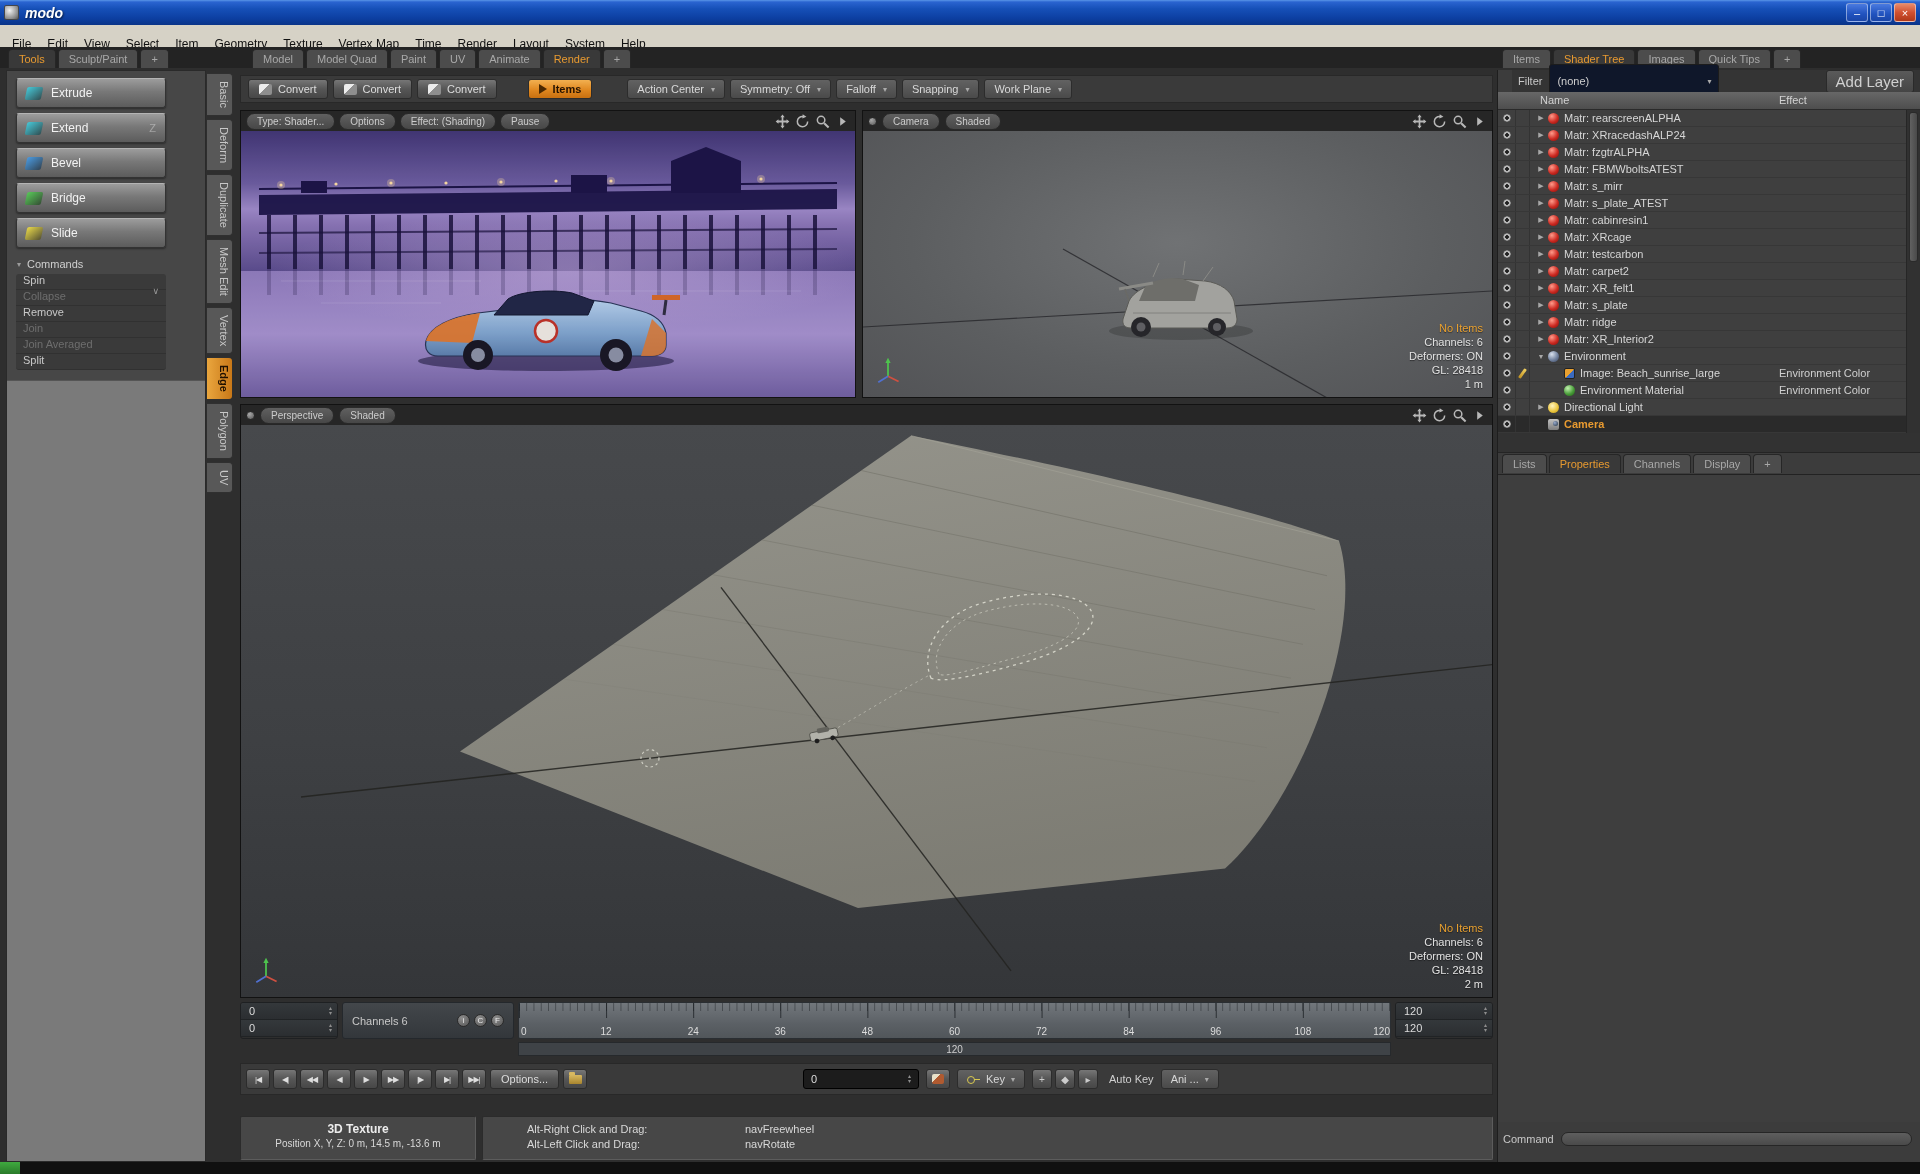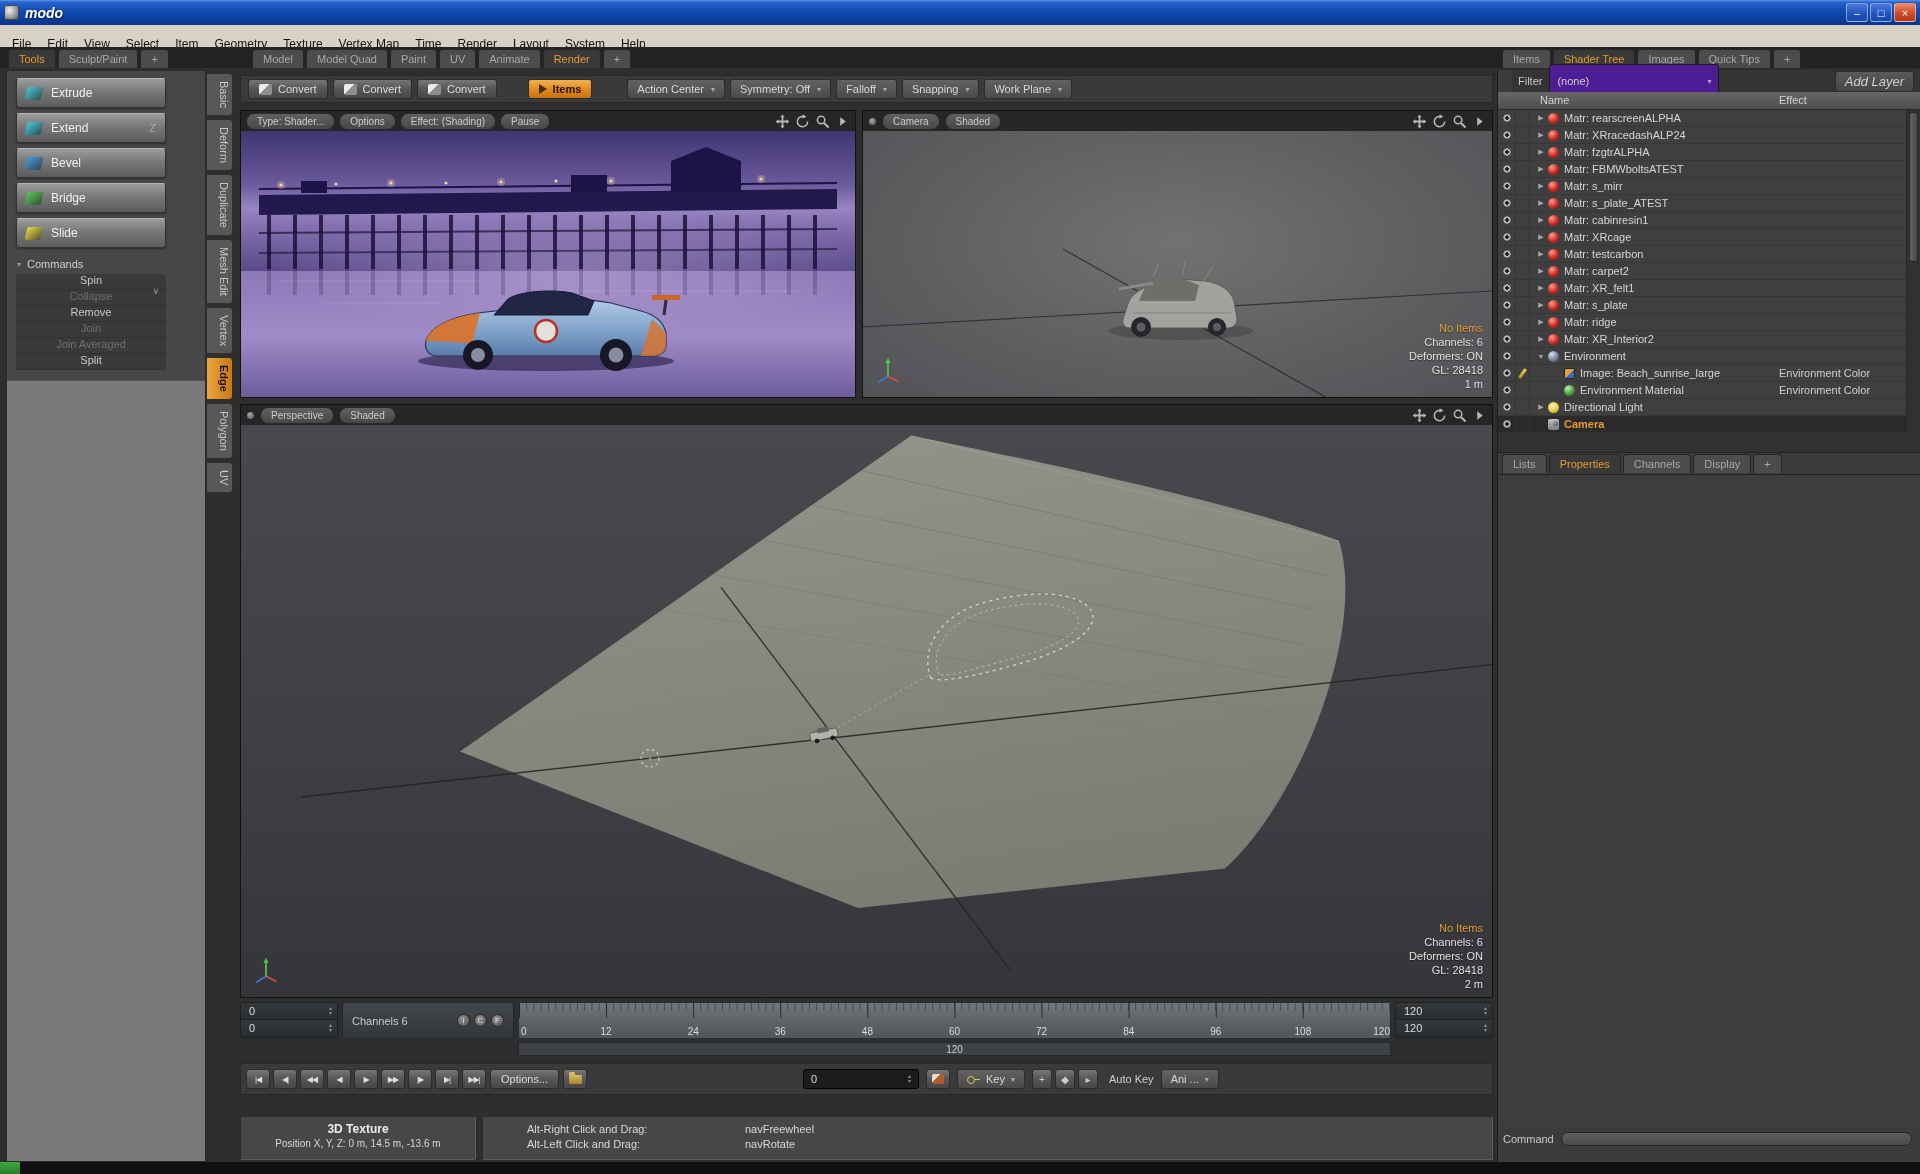--- a/index.html
+++ b/index.html
@@ -38,21 +38,21 @@
     display:flex; flex-direction:column; border:1px solid #2a2a2a; }
   #tool-buttons { padding:7px 0 2px 9px; display:flex; flex-direction:column; gap:5px; }
   .tool-btn { width:150px; height:30px; background:linear-gradient(180deg,#9c9c9c,#787878 45%,#5c5c5c);
     border:1px solid #333; border-top-color:#b4b4b4; border-radius:3px; display:flex; align-items:center; gap:9px;
     padding:0 9px; color:#f2f2f2; font-size:12px; box-shadow:0 1px 2px rgba(0,0,0,.4); }
   .tool-icon { width:16px; height:13px; border-radius:2px; transform:skewX(-12deg); flex:none; }
   .tool-hint { margin-left:auto; color:rgba(255,255,255,.35); font-size:11px; }
   .commands-header { display:flex; align-items:center; gap:6px; color:#cfcfcf; font-size:11px; padding:8px 10px 4px; }
   .commands-header .tri { font-size:8px; color:#9a9a9a; }
   #commands-list { padding:0 0 0 9px; }
-  .cmd-row { width:150px; height:16px; display:flex; align-items:center; padding:0 7px; background:#3a3a3a;
+  .cmd-row { width:150px; height:16px; display:flex; padding:0 7px; background:#3a3a3a;
     border-bottom:1px solid #313131; color:#c8c8c8; font-size:11px;flex-direction:column; }
   .cmd-row:first-child { border-radius:3px 3px 0 0; }
   .cmd-row:last-child { border-radius:0 0 3px 3px; }
   .cmd-row.dim { color:#6e6e6e; }
   .cmd-row .chev { margin-left:auto; color:#9a9a9a; font-size:9px; }
   .left-filler { flex:1; margin-top:10px; background:#7a7a7a; border-top:1px solid #555; }
 
   
   .vtabs { position:absolute; left:207px; top:73px; width:26px; display:flex; flex-direction:column; gap:3px; }
   .vtab { writing-mode:vertical-rl; background:#585858; color:#c8c8c8; font-size:11px; padding:7px 2px;
@@ -151,25 +151,25 @@
   .sb-right { flex:1; background:#474747; border:1px solid; border-color:#2b2b2b #5c5c5c #5c5c5c #2b2b2b;
     border-radius:2px; padding:5px 0 0 44px; font-size:11px; color:#d8d8d8; }
   .hint-row { display:flex; line-height:15px; }
   .hint-label { width:218px; }
 
   
   #right-panel { position:absolute; left:1497px; top:70px; width:423px; bottom:12px; background:#3c3c3c;
     border-left:1px solid #1e1e1e; }
   .filter-row { height:22px; display:flex; align-items:center; gap:7px; padding:0 6px; background:#343434;margin-left:14px; }
   .filter-label { color:#c8c8c8; font-size:11px; }
-  .filter-dd { width:170px; height:16px; background:#4c1d95; border:1px solid #1c1c1c; border-radius:3px;
+  .filter-dd { width:170px; height:16px; background:#0f172a; border:1px solid #1c1c1c; border-radius:3px;
     color:#cfcfcf; font-size:11px; display:flex; align-items:center; padding:16px 7px; }
   .filter-dd .caret { margin-left:auto; }
-  .add-layer { margin-left:auto; color:#d0d0d0; font-size:13px; padding:2px 9px;
-    background:linear-gradient(180deg,#5a5a5a,#454545); border:1px solid #2a2a2a; border-radius:3px;font-style:italic; }
+  .add-layer { margin-left:auto; color:#d0d0d0; font-size:15px; padding:2px 9px;
+    background:linear-gradient(180deg,#5a5a5a,#454545); border:1px solid #2a2a2a; border-radius:3px; }
   .tree-header { height:18px; background:linear-gradient(180deg,#676767,#4e4e4e); border-bottom:1px solid #2a2a2a;
     position:relative; color:#d2d2d2; font-size:11px; }
   .col-name { position:absolute; left:42px; top:2px; }
   .col-effect { position:absolute; left:281px; top:2px; }
   #tree-rows { position:absolute; left:0; top:40px; right:14px; }
   .tree-row { height:17px; display:flex; align-items:center; background:#3f3f3f; border-bottom:1px solid #373737;
     font-size:11px; color:#d6d6d6; position:relative; }
   .tree-row.selected { background:#2a2a2a; }
   .tree-row.selected .tree-label { color:#e89a30; font-weight:bold; }
   .cell-eye { width:18px; height:100%; border-right:1px solid #333; display:flex; align-items:center; justify-content:center; flex:none; }

